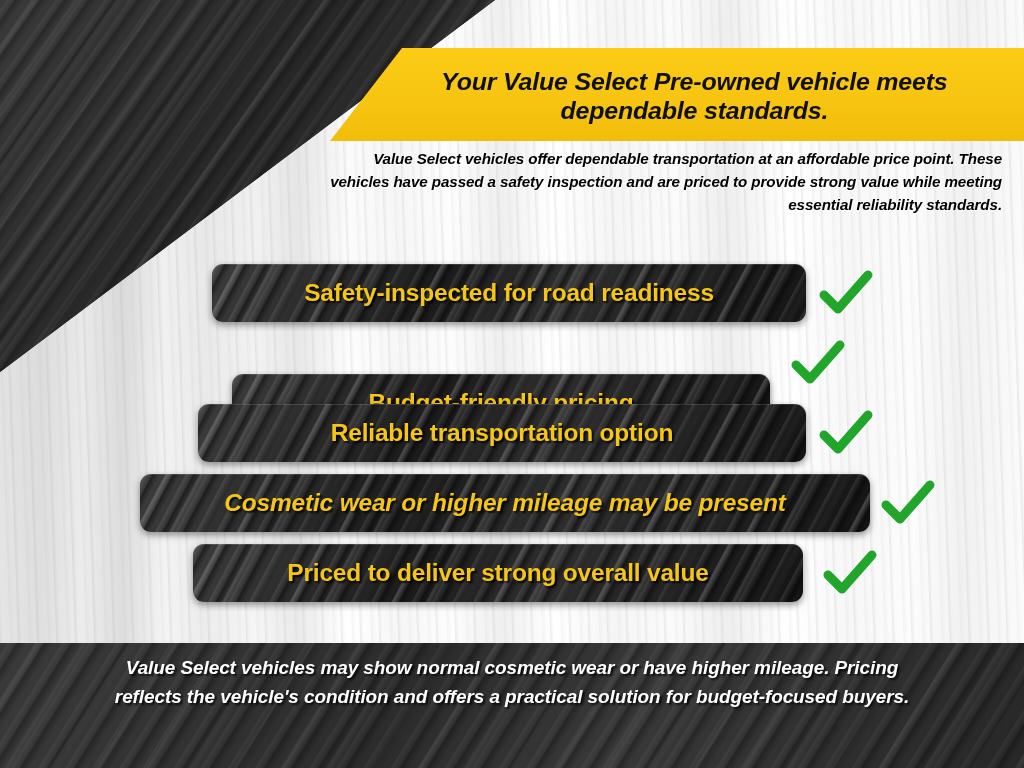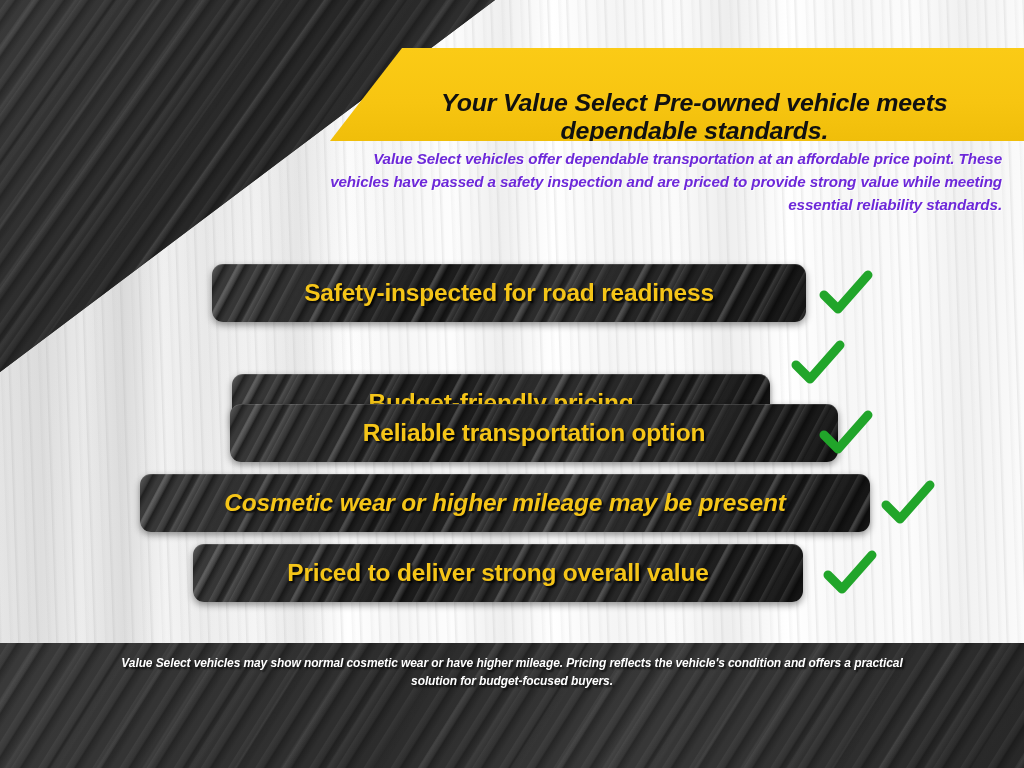--- a/index.html
+++ b/index.html
@@ -69,34 +69,34 @@
     text-shadow:3px 3px 0 rgba(0,0,0,.40);
     margin-top:-4px;padding-right:6px;
     transform:scaleX(1.04);transform-origin:right center;
   }
 
   
   .banner{
     position:absolute;left:330px;top:48px;width:694px;height:98px;z-index:5;
     background:linear-gradient(180deg,#FBCB16 0%,#F7C511 55%,#EFBD09 100%);
     clip-path:polygon(72px 0, 694px 0, 694px 93px, 0 93px);
-    display:flex;align-items:flex-end;justify-content:center;
+    display:flex;align-items:center;justify-content:center;
   }
   .banner-txt{
     font-size:24.5px;line-height:1.17;font-weight:bold;font-style:italic;
     color:#111111;text-align:center;letter-spacing:-.2px;
     padding:0 26px 0 60px;
     transform:scaleX(1.02);
   }
 
   
   .intro{
     position:absolute;left:322px;top:147px;width:680px;z-index:5;
     font-size:15.2px;line-height:1.52;font-weight:bold;font-style:italic;
-    color:#6d28d9;text-align:right;letter-spacing:-.1px;
+    color:#000000;text-align:right;letter-spacing:-.1px;
     text-shadow:1px 1px 0 rgba(255,255,255,.75);
   }
 
   
   .bars{position:absolute;left:0;top:258px;width:1024px;z-index:5;}
   .row{position:relative;height:70px;padding-left:48px;}
   .bar{
     position:absolute;height:58px;border-radius:11px;
     background:
       repeating-linear-gradient(118deg,
@@ -130,21 +130,21 @@
         rgba(255,255,255,.05) 7px, rgba(255,255,255,0) 13px,
         rgba(0,0,0,.30) 15px, rgba(255,255,255,0) 23px),
       repeating-linear-gradient(122deg,
         rgba(255,255,255,0) 0px, rgba(255,255,255,0) 30px,
         rgba(255,255,255,.06) 32px, rgba(255,255,255,0) 39px),
       linear-gradient(120deg,#3a3a3a 0%,#2c2c2c 40%,#383838 62%,#272727 100%);
     display:flex;align-items:flex-start;justify-content:center;
   }
   .footer-txt{
     margin-top:11px;width:830px;
-    font-size:12px;line-height:1.52;font-weight:bold;font-style:italic;
+    font-size:19px;line-height:1.52;font-weight:bold;font-style:italic;
     color:#ffffff;text-align:center;letter-spacing:-.1px;
     text-shadow:2px 2px 2px rgba(0,0,0,.75);
   }
 </style>
 </head>
 <body>
 
 <div id="stage">
 
   <div class="bg-base"></div>
@@ -176,21 +176,21 @@
     <div class="row">
       <div class="bar" id="b1" style="left: 232px; width: 538px; top: 6px; margin-top: 40px;">
         <span class="bar-txt">Budget-friendly pricing</span>
       </div>
       <svg class="check" id="c1" viewBox="0 0 56 48" style="left: 790px;">
         <path d="M6 26 L20 40 L50 6" fill="none" stroke="#21A52A" stroke-width="9" stroke-linecap="round" stroke-linejoin="round"></path>
       </svg>
     </div>
 
     <div class="row">
-      <div class="bar" id="b2" style="left: 198px; width: 608px; top: 6px; margin-left: 32px;">
+      <div class="bar" id="b2" style="left: 198px; width: 608px; top: 6px;">
         <span class="bar-txt">Reliable transportation option</span>
       </div>
       <svg class="check" id="c2" viewBox="0 0 56 48" style="left: 818px;">
         <path d="M6 26 L20 40 L50 6" fill="none" stroke="#21A52A" stroke-width="9" stroke-linecap="round" stroke-linejoin="round"></path>
       </svg>
     </div>
 
     <div class="row">
       <div class="bar" id="b3" style="left: 140px; width: 730px; top: 6px; font-style: italic;">
         <span class="bar-txt">Cosmetic wear or higher mileage may be present</span>

